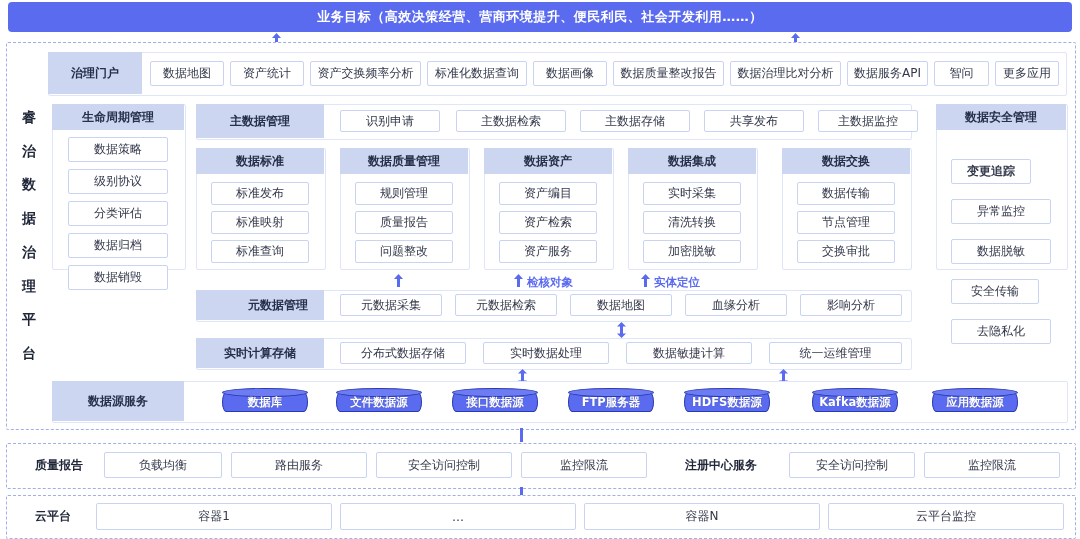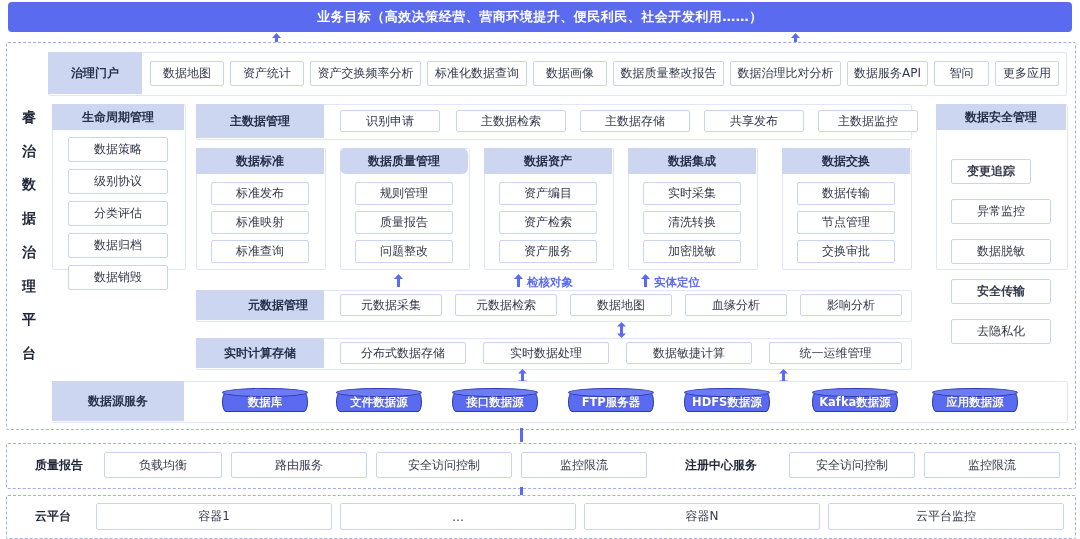--- a/index.html
+++ b/index.html
@@ -196,21 +196,21 @@
     <span>标准发布</span>
     </div>
   <div class="box abs" style="left:211px;top:211px;width:98px;height:23px;">
     <span>标准映射</span>
     </div>
   <div class="box abs" style="left:211px;top:240px;width:98px;height:23px;">
     <span>标准查询</span>
     </div>
 
   <div class="inner-card" style="left:340px;top:148px;width:128px;height:120px;"></div>
-  <div class="hdr abs" style="left:340px;top:148px;width:128px;height:26px;border-radius:6px;">
+  <div class="hdr abs" style="left:340px;top:148px;width:128px;height:26px;">
     <span>数据质量管理</span>
     </div>
   <div class="box abs" style="left:355px;top:182px;width:98px;height:23px;">
     <span>规则管理</span>
     </div>
   <div class="box abs" style="left:355px;top:211px;width:98px;height:23px;">
     <span>质量报告</span>
     </div>
   <div class="box abs" style="left:355px;top:240px;width:98px;height:23px;">
     <span>问题整改</span>
@@ -343,21 +343,21 @@
   </div>
   <div class="box abs" style="left:951px;top:159px;width:80px;height:25px;font-weight:bold;">
     <span>变更追踪</span>
     </div>
   <div class="box abs" style="left:951px;top:199px;width:100px;height:25px;">
     <span>异常监控</span>
     </div>
   <div class="box abs" style="left:951px;top:239px;width:100px;height:25px;">
     <span>数据脱敏</span>
     </div>
-  <div class="box abs" style="left:951px;top:279px;width:100px;height:25px;font-weight:bold;">
+  <div class="box abs" style="left:951px;top:279px;width:88px;height:25px;">
     <span>安全传输</span>
     </div>
   <div class="box abs" style="left:951px;top:319px;width:100px;height:25px;">
     <span>去隐私化</span>
     </div>
 
   <div class="inner-card" style="left:52px;top:381px;width:1014px;height:40px;"></div>
   <div class="hdr abs" style="left:52px;top:381px;width:132px;height:40px;">
     <span>数据源服务</span>
   </div>

